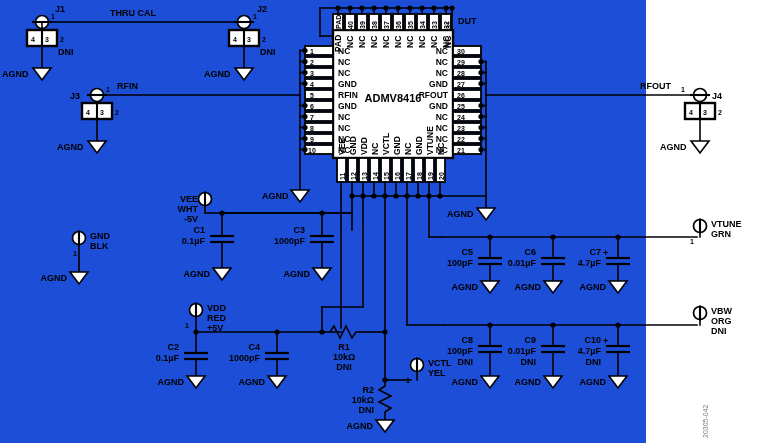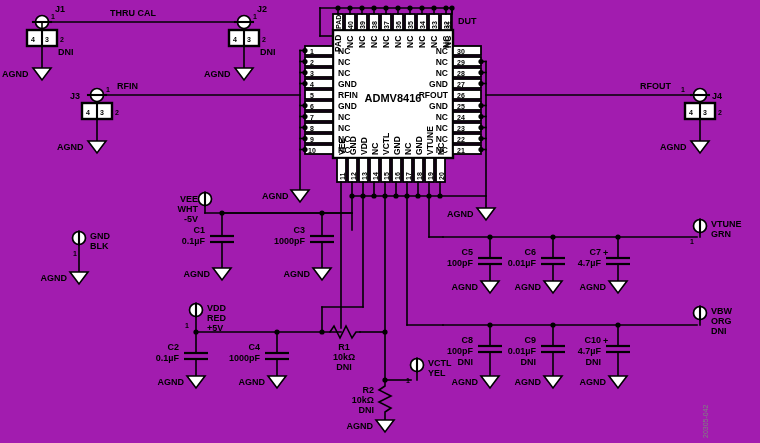--- a/index.html
+++ b/index.html
@@ -1,18 +1,18 @@
 <!DOCTYPE html>
 <html><head>
 <meta charset="utf-8">
 <style>
   html,body{margin:0;padding:0;background:#ffffff;}
   body{width:760px;height:443px;overflow:hidden;
        font-family:"Liberation Sans","DejaVu Sans",sans-serif;}
-  #sheet{position:relative;width:760px;height:443px;background:#a21caf;}
+  #sheet{position:relative;width:646px;height:443px;background:#1d4ed8;}
   svg#schem{position:absolute;left:0;top:0;width:760px;height:443px;}
   text{font-family:"Liberation Sans","DejaVu Sans",sans-serif;fill:#000;}
   .lbl{font-size:9px;font-weight:bold;}
   .pin-num{font-size:7px;font-weight:bold;}
   .pin-name{font-size:8.5px;font-weight:bold;}
   .part{font-size:11px;font-weight:bold;}
   .foot{font-size:7px;fill:#808080;font-weight:normal;}
   .wire{stroke:#000;stroke-width:1.6;fill:none;stroke-linecap:square;}
   .wire-th{stroke:#000;stroke-width:2.1;fill:none;stroke-linecap:square;}
   .body{stroke:#000;stroke-width:1.8;fill:#fff;}

